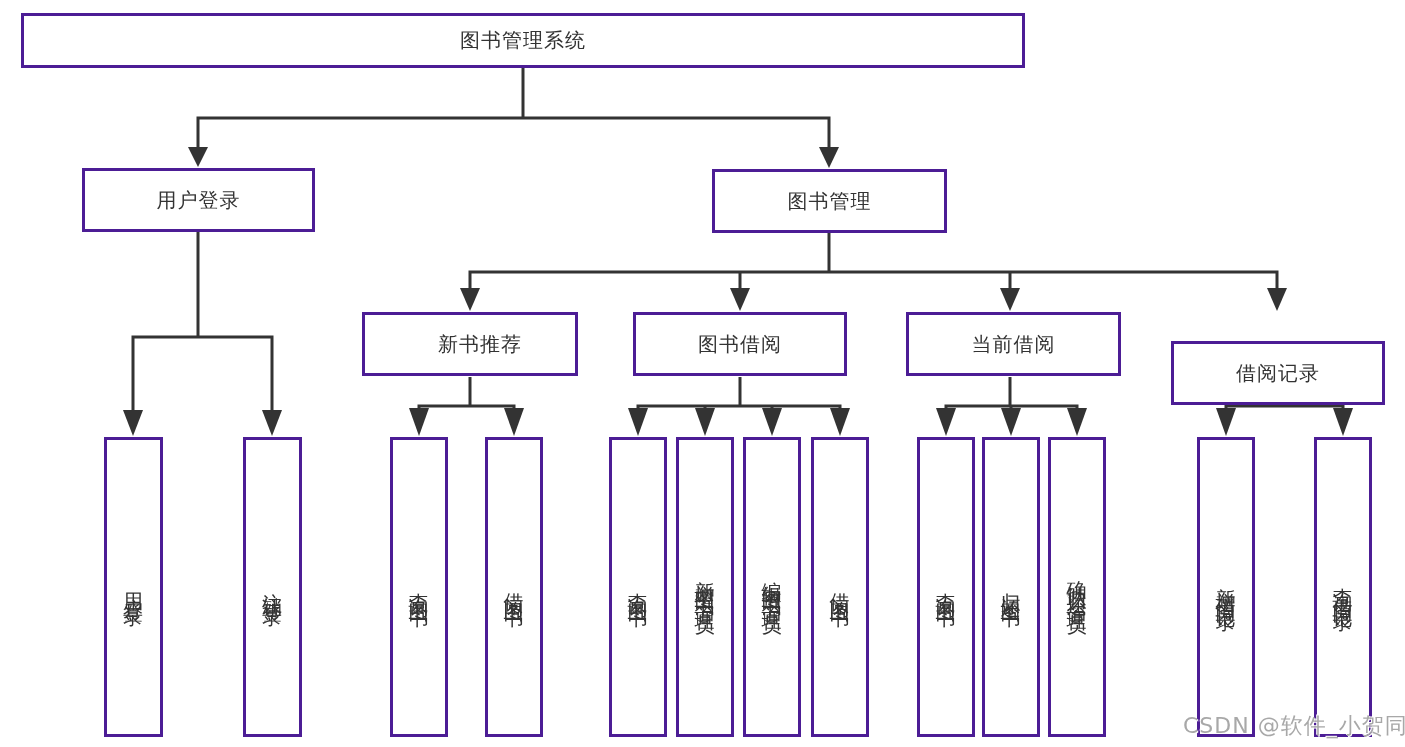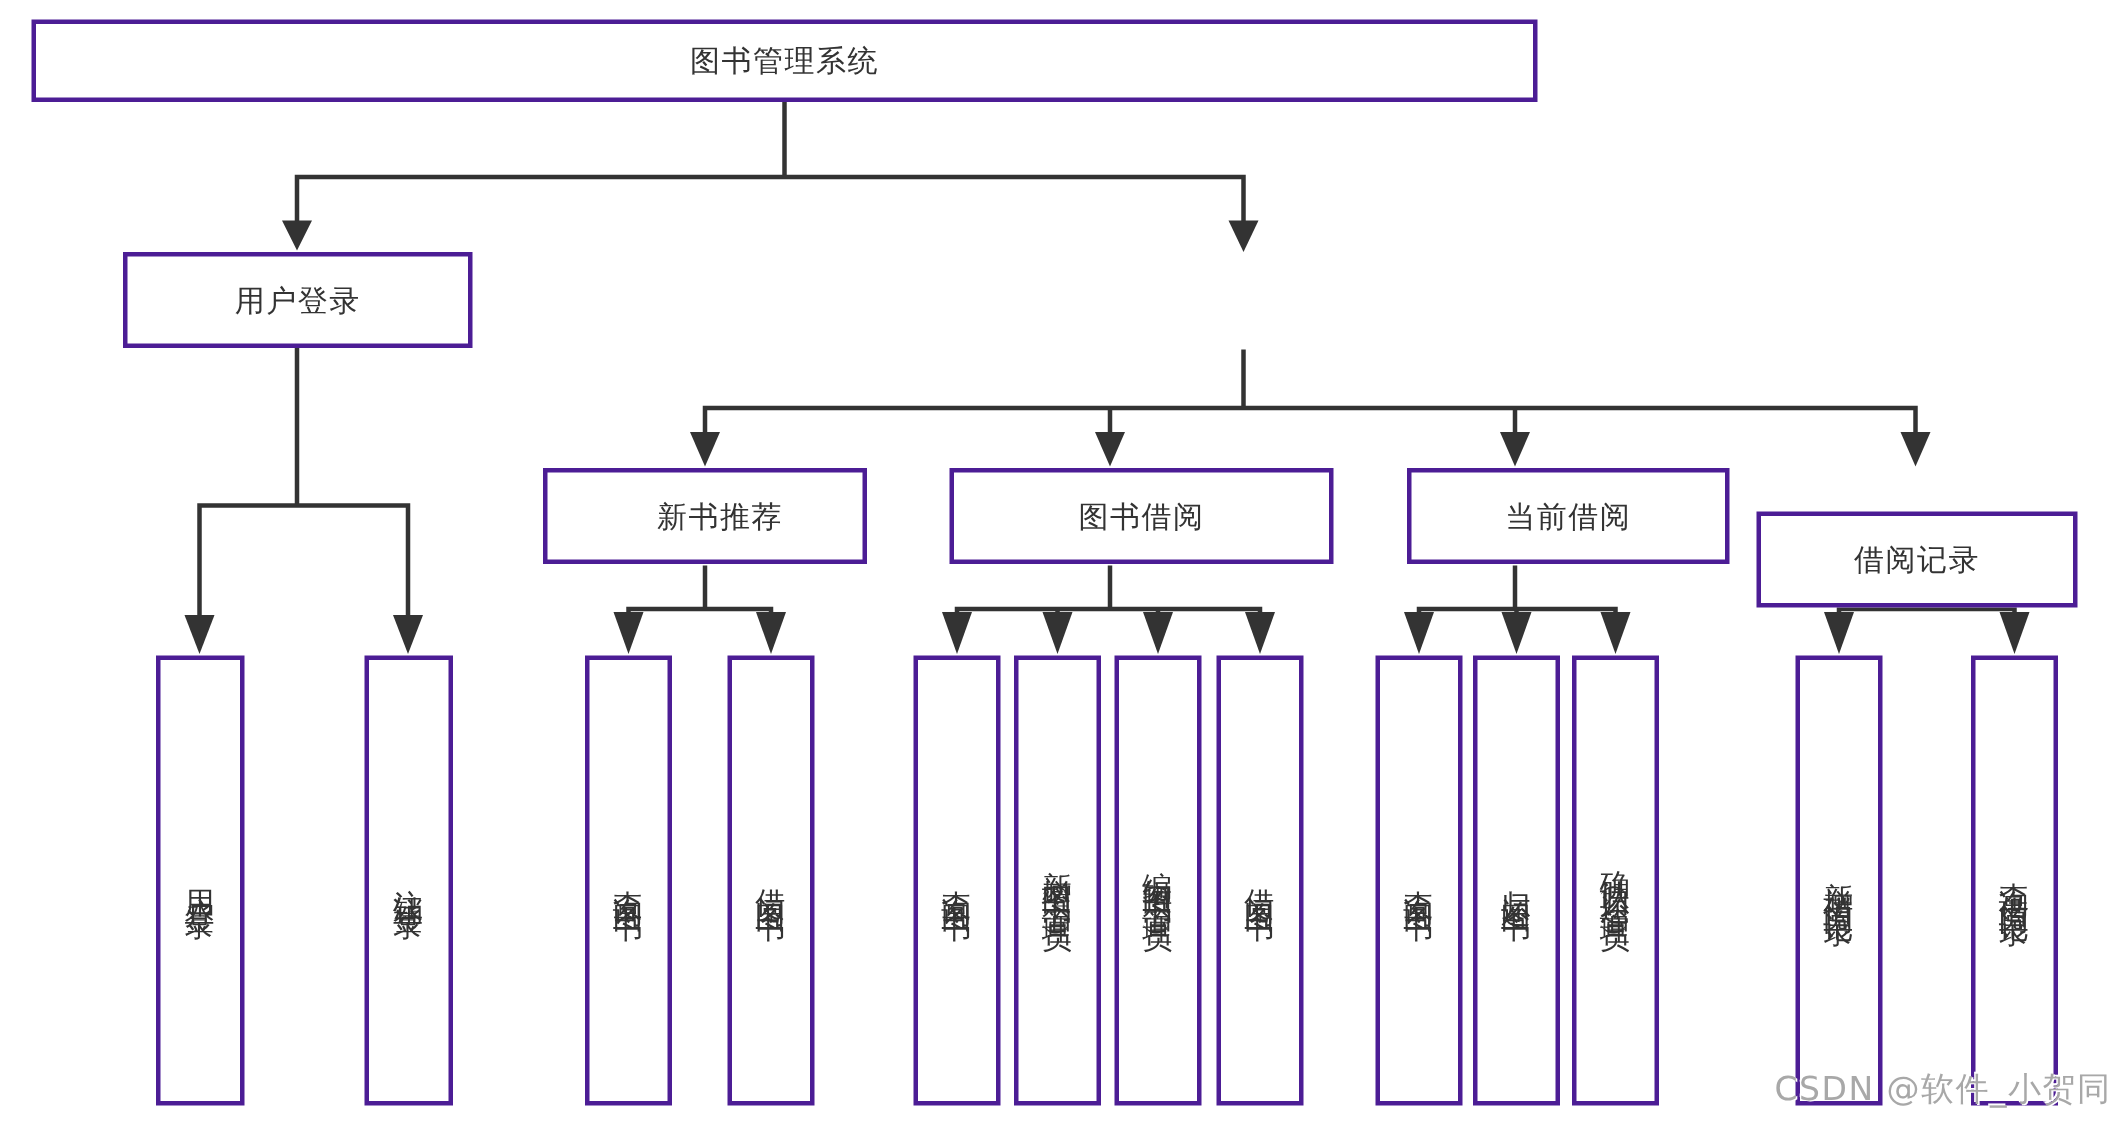--- a/index.html
+++ b/index.html
@@ -104,24 +104,25 @@
 
     <path d="M1277,377 L1277,406"></path>
     <path d="M1226,410 L1226,406 L1343,406 L1343,410"></path>
     <polygon points="1216,408 1236,408 1226,436" fill="#333333" stroke="none"></polygon>
     <polygon points="1333,408 1353,408 1343,436" fill="#333333" stroke="none"></polygon>
   </svg>
 
   <div class="box" style="left:21px; top:13px; width:1004px; height:55px;">图书管理系统</div>
 
   <div class="box" style="left:82px; top:168px; width:233px; height:64px;">用户登录</div>
+  <div class="box" style="left:712px; top:169px; width:235px; height:64px;">图书管理</div>
 
   <div class="box" style="left:362px; top:312px; width:216px; height:64px;padding-left:20px;">新书推荐</div>
-  <div class="box" style="left:633px; top:312px; width:256px; height:64px;">图书借阅</div>
-  <div class="box" style="left:938px; top:312px; width:215px; height:64px;">当前借阅</div>
+  <div class="box" style="left:633px; top:312px; width:214px; height:64px;">图书借阅</div>
+  <div class="box" style="left:906px; top:312px; width:215px; height:64px;">当前借阅</div>
   <div class="box" style="left:1171px; top:312px; width:214px; height:64px;margin-top:29px;">借阅记录</div>
 
   <div class="box v" style="left:104px; top:437px; width:59px; height:300px;">用户登录</div>
   <div class="box v" style="left:243px; top:437px; width:59px; height:300px;">注销登录</div>
 
   <div class="box v" style="left:390px; top:437px; width:58px; height:300px;">查询图书</div>
   <div class="box v" style="left:485px; top:437px; width:58px; height:300px;">借阅图书</div>
 
   <div class="box v" style="left:609px; top:437px; width:58px; height:300px;">查询图书</div>
   <div class="box v" style="left:676px; top:437px; width:58px; height:300px;">新增图书（管理员）</div>

